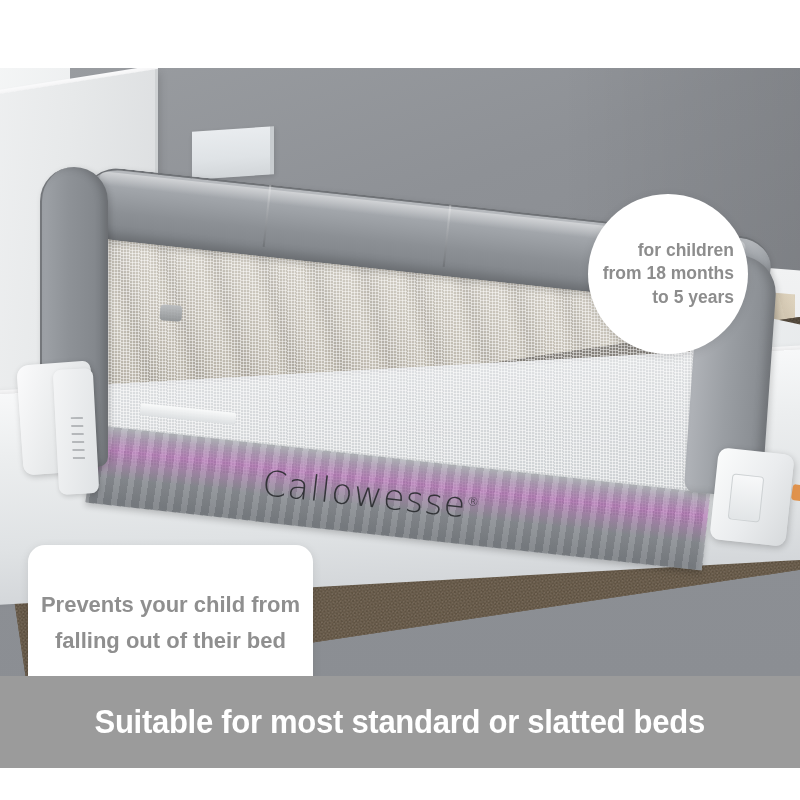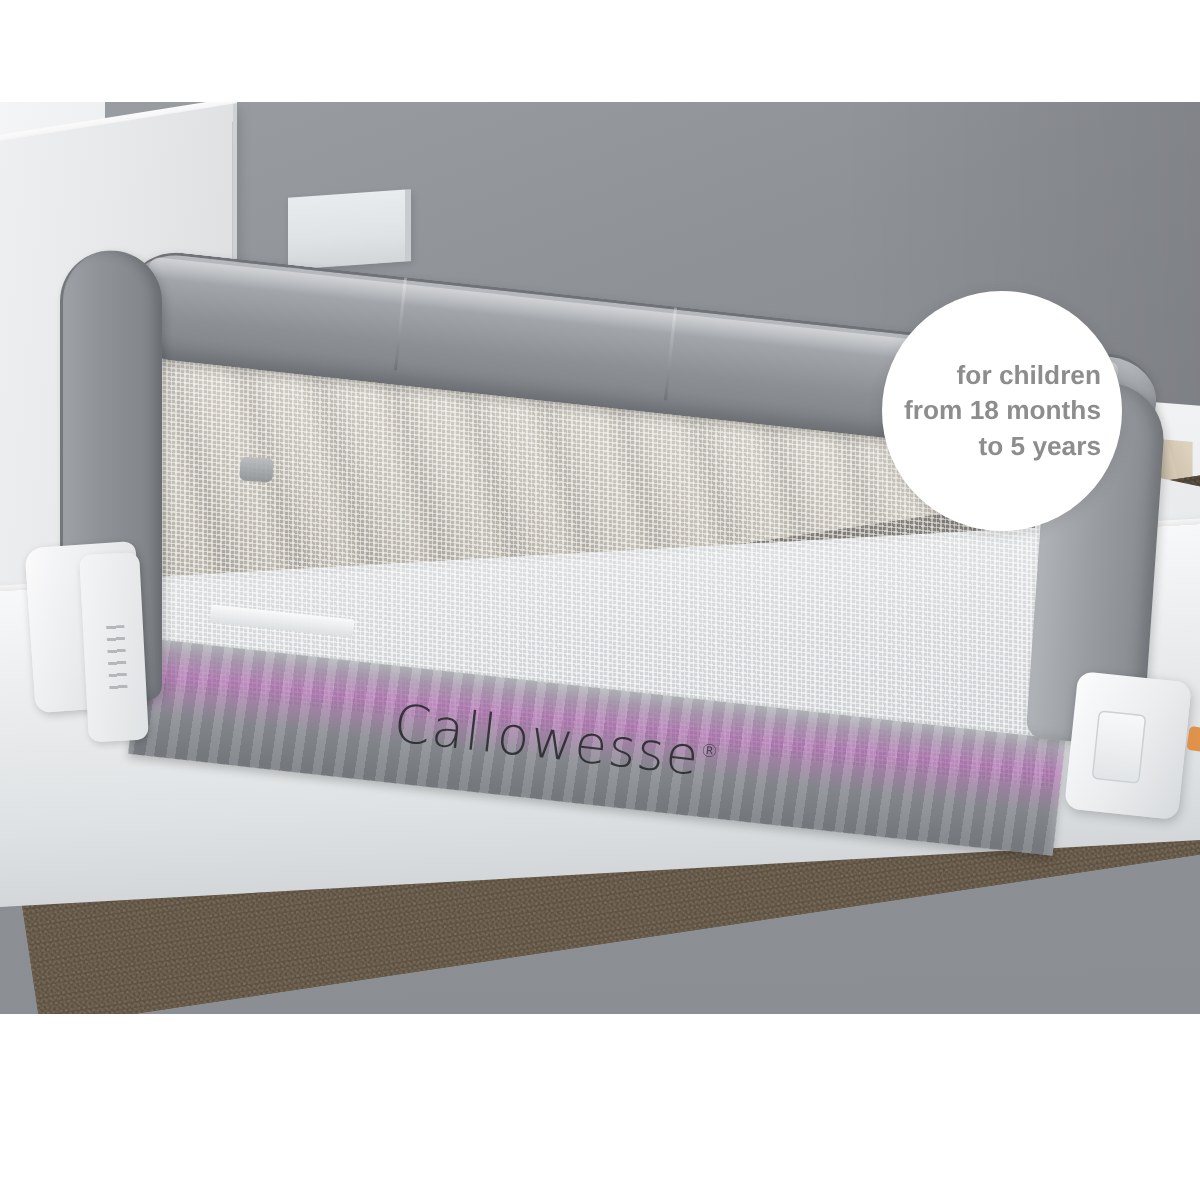--- a/index.html
+++ b/index.html
@@ -299,20 +299,26 @@
       <div class="bracket-r-slot"></div>
       <div class="orange"></div>
 
       <div class="brand"><span>Callowesse</span><sup>®</sup></div>
     </div>
 
     <div class="badge-circle">
       <div class="badge-text">for children from 18 months to 5 years</div>
     </div>
 
+    <div class="info-card">
+      <div class="info-text">Prevents your child from falling out of their bed</div>
+    </div>
 
   </div>
 
   <div class="strip-top"></div>
   <div class="strip-bottom"></div>
 
+  <div class="banner">
+    <div class="banner-text">Suitable for most standard or slatted beds</div>
+  </div>
 
 </div>
 
 </body></html>

